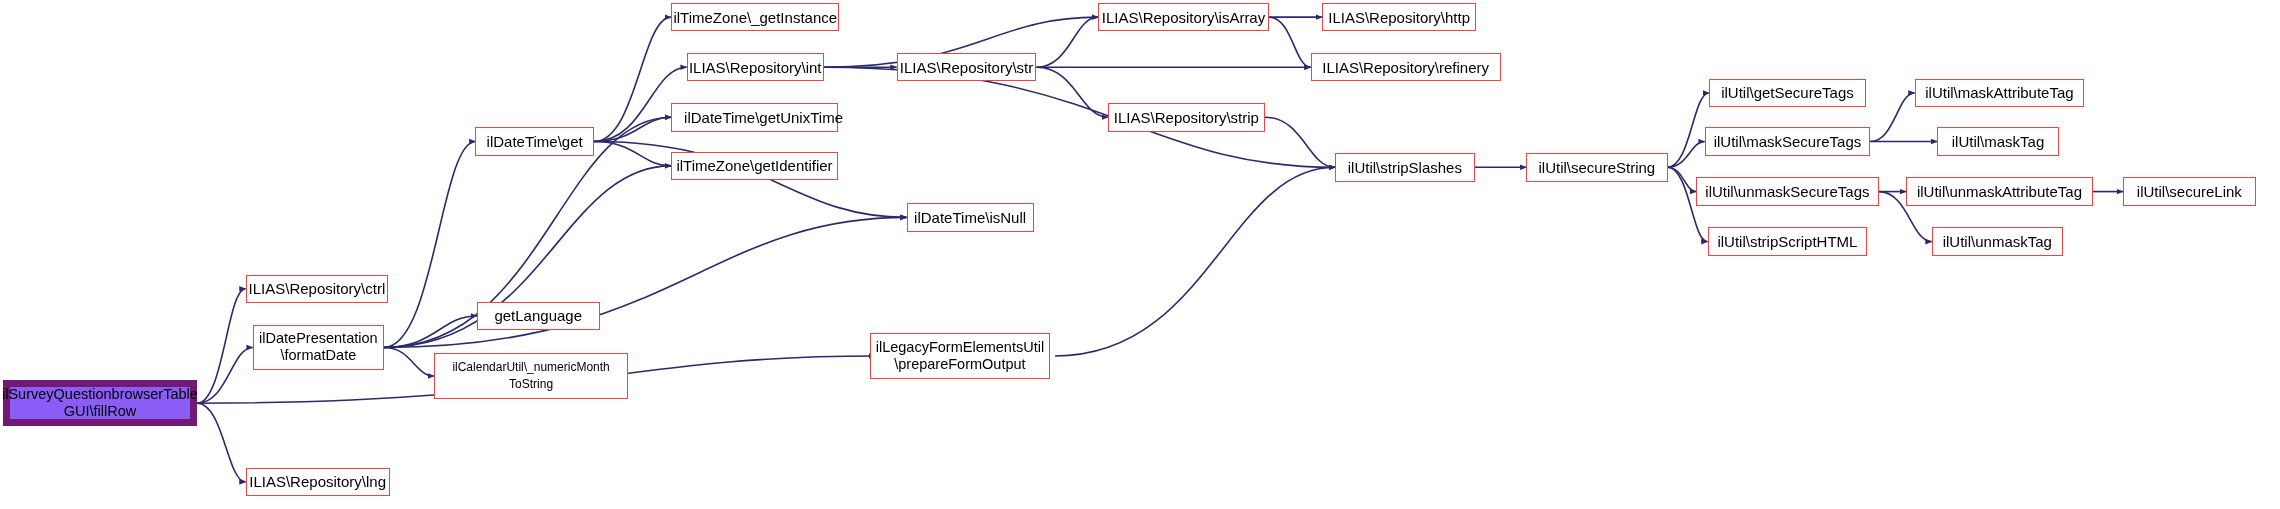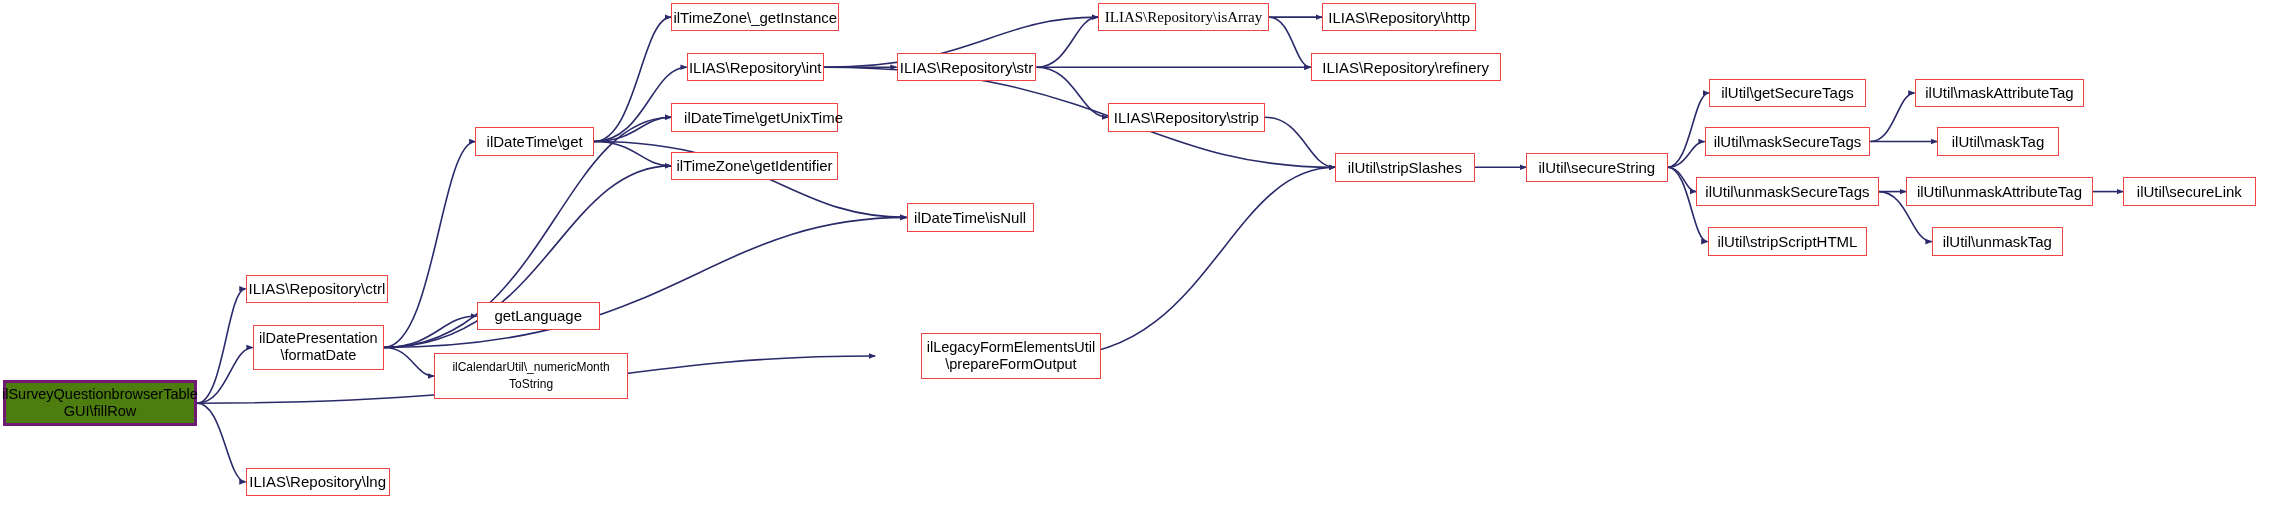--- a/index.html
+++ b/index.html
@@ -32,22 +32,22 @@
     font-size: 15px;
     line-height: 17px;
     display: flex;
     align-items: center;
     justify-content: center;
     text-align: center;
     white-space: pre;
     z-index: 3;
   }
   .node.root {
-    background: #4d7c0f;
-    border: 3px solid #701a75;
+    background: #8b5cf6;
+    border: 7px solid #701a75;
   }
 </style>
 </head>
 <body>
 
 <div id="graph">
   <svg id="edges" viewBox="0 0 2280 509" width="2280" height="509" xmlns="http://www.w3.org/2000/svg">
       <defs>
         <marker id="arrow" viewBox="0 0 10 10" refX="9" refY="5" markerWidth="7" markerHeight="7" orient="auto-start-reverse" markerUnits="userSpaceOnUse">
           <path d="M 0 1 L 10 5 L 0 9 z" fill="#2a2a6a"></path>
@@ -98,27 +98,27 @@
     <div class="node" style="left: 476.844px; top: 301.683px; width: 122.78px; height: 28.5955px; font-size: 15px;">getLanguage</div>
     <div class="node" style="left: 434.014px; top: 353.154px; width: 194.164px; height: 45.7528px; font-size: 12px;">ilCalendarUtil\_numericMonth
 ToString</div>
     <div class="node" style="left: 475.416px; top: 127.25px; width: 118.497px; height: 28.5955px; font-size: 15px;">ilDateTime\get</div>
     <div class="node" style="left: 671.008px; top: 2.85955px; width: 168.466px; height: 28.5955px; font-size: 15px;">ilTimeZone\_getInstance</div>
     <div class="node" style="left: 686.713px; top: 52.9017px; width: 137.057px; height: 28.5955px; font-size: 15px;">ILIAS\Repository\int</div>
     <div class="node" style="left: 671.008px; top: 102.944px; width: 167.038px; height: 28.5955px; font-size: 15px; padding-left: 18px;">ilDateTime\getUnixTime</div>
     <div class="node" style="left: 671.008px; top: 151.556px; width: 167.038px; height: 28.5955px; font-size: 15px;">ilTimeZone\getIdentifier</div>
     <div class="node" style="left: 906.575px; top: 203.028px; width: 127.063px; height: 28.5955px; font-size: 15px;">ilDateTime\isNull</div>
     <div class="node" style="left: 896.581px; top: 52.9017px; width: 139.912px; height: 28.5955px; font-size: 15px;">ILIAS\Repository\str</div>
-    <div class="node" style="left: 1097.88px; top: 2.85955px; width: 171.321px; height: 28.5955px; font-size: 15px; font-family: Liberation Serif, serif;">ILIAS\Repository\isArray</div>
+    <div class="node" style="left: 1097.88px; top: 2.85955px; width: 171.321px; height: 28.5955px; font-size: 15px;">ILIAS\Repository\isArray</div>
     <div class="node" style="left: 1107.88px; top: 102.944px; width: 157.044px; height: 28.5955px; font-size: 15px;">ILIAS\Repository\strip</div>
     <div class="node" style="left: 1322.03px; top: 2.85955px; width: 154.189px; height: 28.5955px; font-size: 15px;">ILIAS\Repository\http</div>
     <div class="node" style="left: 1310.61px; top: 52.9017px; width: 190px; height: 28.5955px; font-size: 15px;">ILIAS\Repository\refinery</div>
     <div class="node" style="left: 1334.88px; top: 152.986px; width: 139.912px; height: 28.5955px; font-size: 15px;">ilUtil\stripSlashes</div>
     <div class="node" style="left: 1526.19px; top: 152.986px; width: 141.34px; height: 28.5955px; font-size: 15px;">ilUtil\secureString</div>
-    <div class="node" style="left: 921px; top: 333.138px; width: 179.887px; height: 45.7528px; font-size: 14.5px;">ilLegacyFormElementsUtil
+    <div class="node" style="left: 870px; top: 333.138px; width: 179.887px; height: 45.7528px; font-size: 14.5px;">ilLegacyFormElementsUtil
 \prepareFormOutput</div>
     <div class="node" style="left: 1708.93px; top: 78.6376px; width: 157.044px; height: 28.5955px; font-size: 15px;">ilUtil\getSecureTags</div>
     <div class="node" style="left: 1704.65px; top: 127.25px; width: 165.611px; height: 28.5955px; font-size: 15px;">ilUtil\maskSecureTags</div>
     <div class="node" style="left: 1696.08px; top: 177.292px; width: 182.743px; height: 28.5955px; font-size: 15px;">ilUtil\unmaskSecureTags</div>
     <div class="node" style="left: 1707.5px; top: 227.334px; width: 159.9px; height: 28.5955px; font-size: 15px;">ilUtil\stripScriptHTML</div>
     <div class="node" style="left: 1914.51px; top: 78.6376px; width: 169.894px; height: 28.5955px; font-size: 15px;">ilUtil\maskAttributeTag</div>
     <div class="node" style="left: 1937.36px; top: 127.25px; width: 121.353px; height: 28.5955px; font-size: 15px;">ilUtil\maskTag</div>
     <div class="node" style="left: 1905.95px; top: 177.292px; width: 187.026px; height: 28.5955px; font-size: 15px;">ilUtil\unmaskAttributeTag</div>
     <div class="node" style="left: 1931.65px; top: 227.334px; width: 131.346px; height: 28.5955px; font-size: 15px;">ilUtil\unmaskTag</div>
     <div class="node" style="left: 2122.96px; top: 177.292px; width: 132.774px; height: 28.5955px; font-size: 15px;">ilUtil\secureLink</div>

